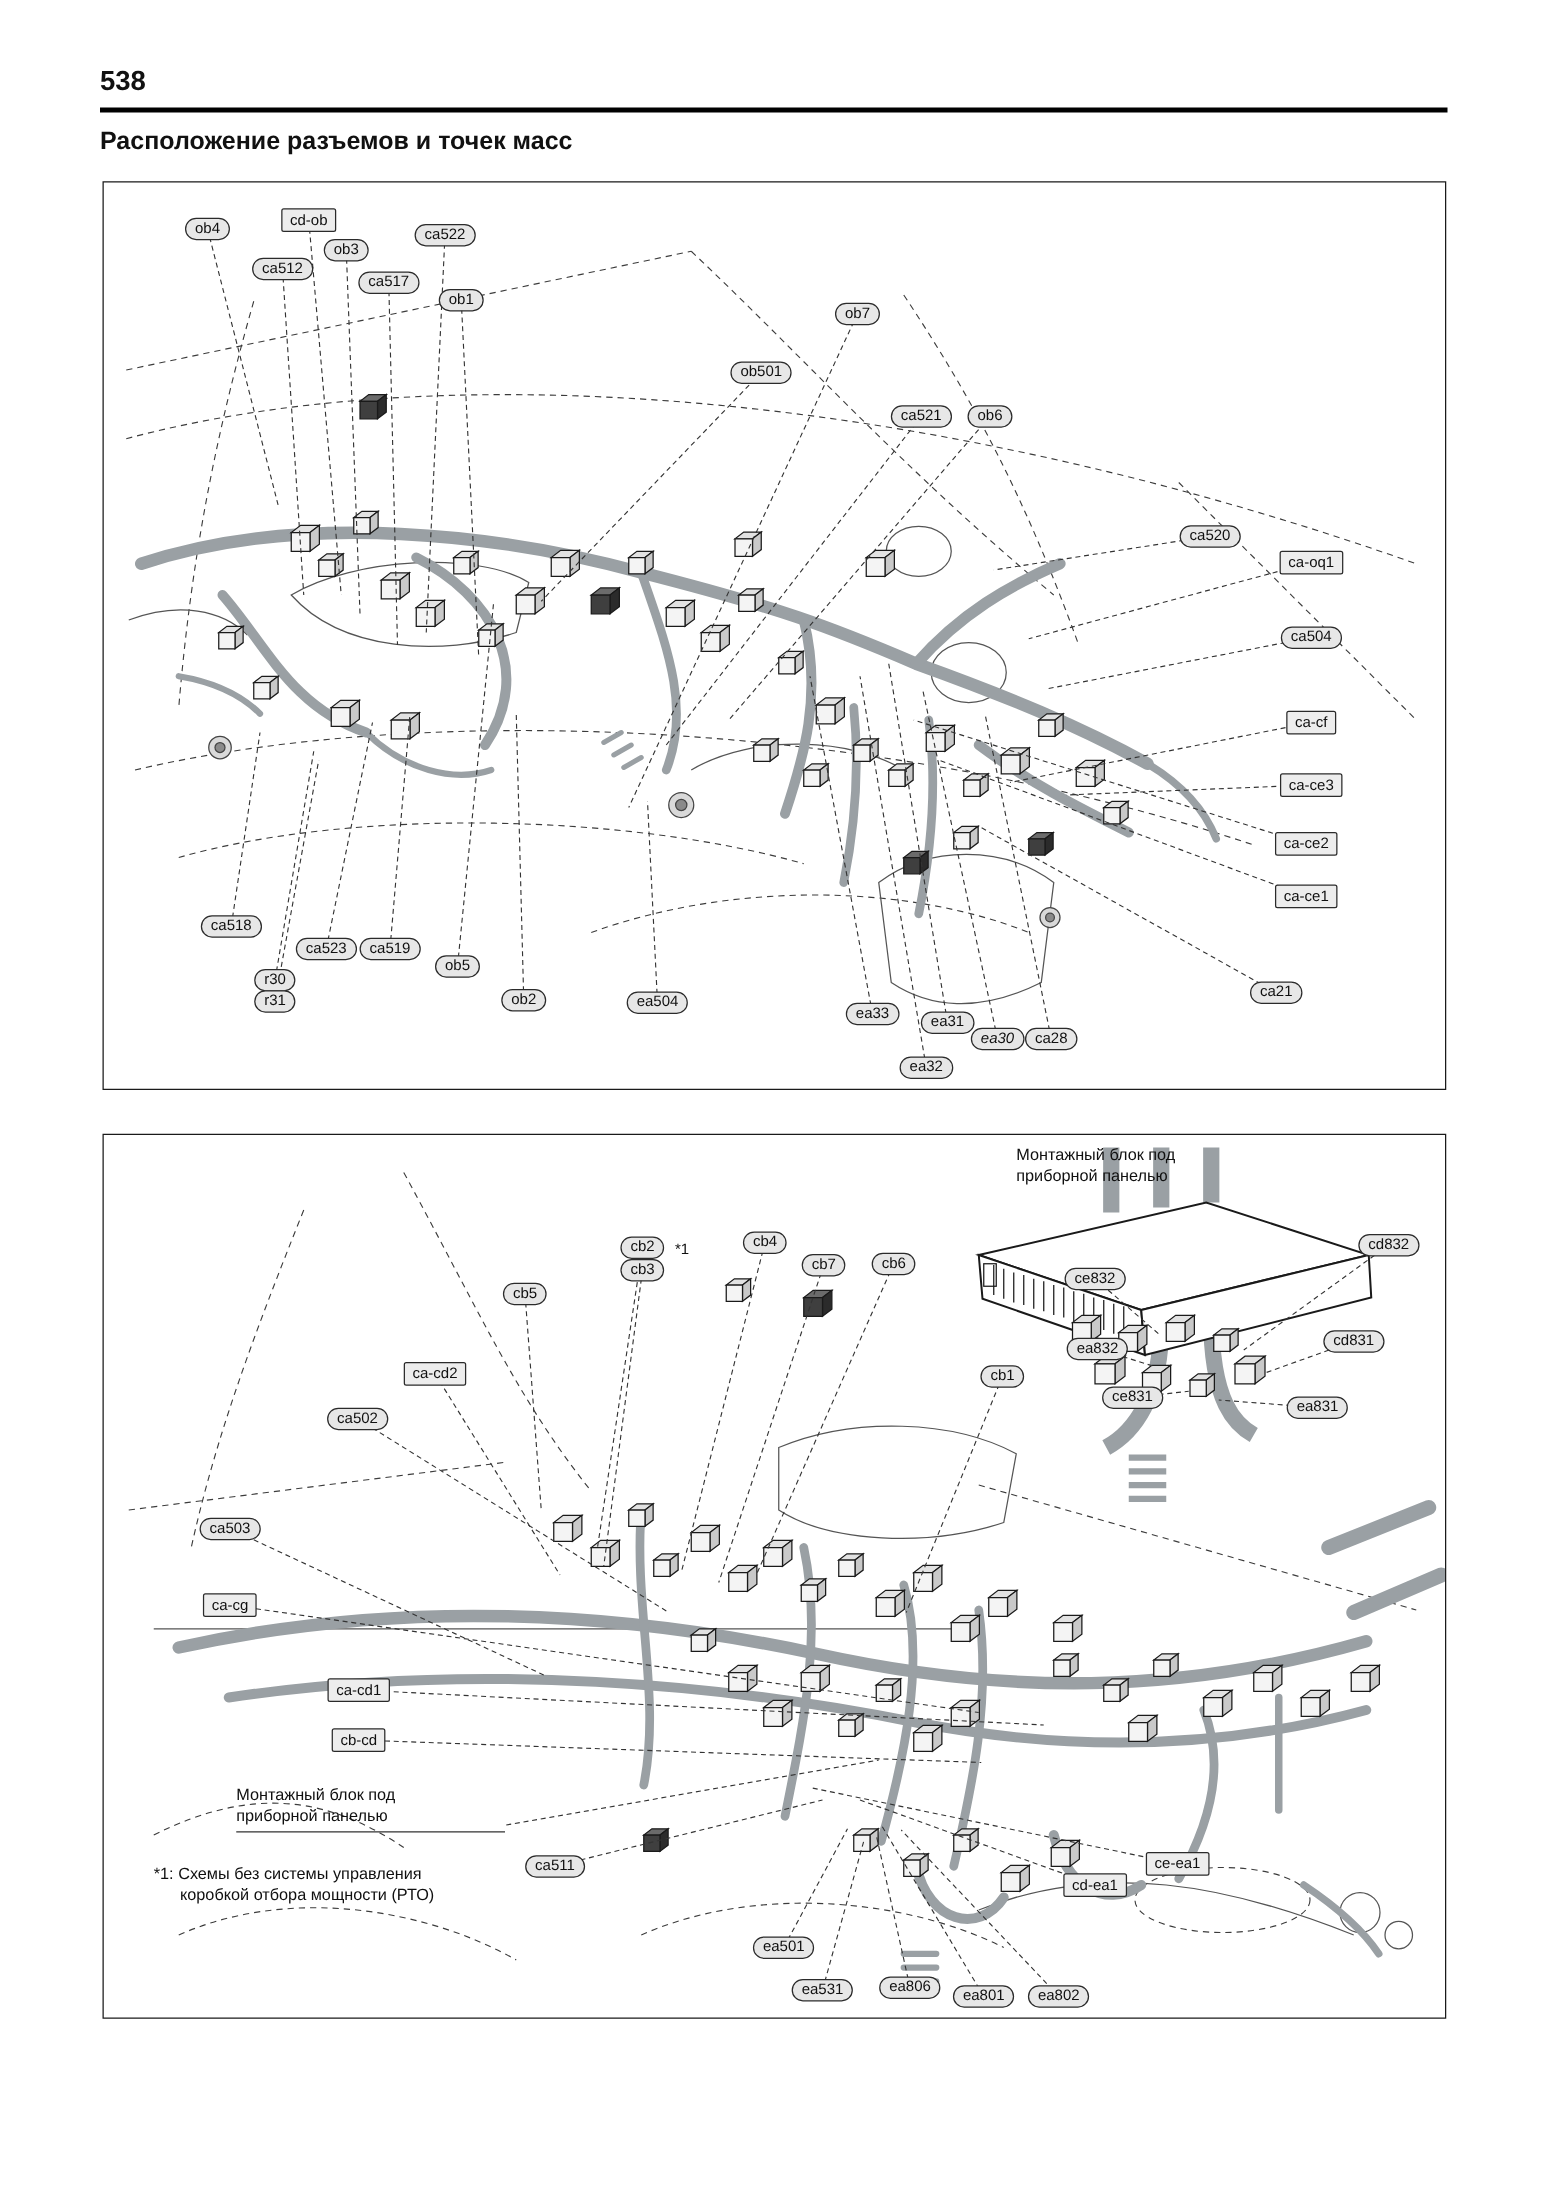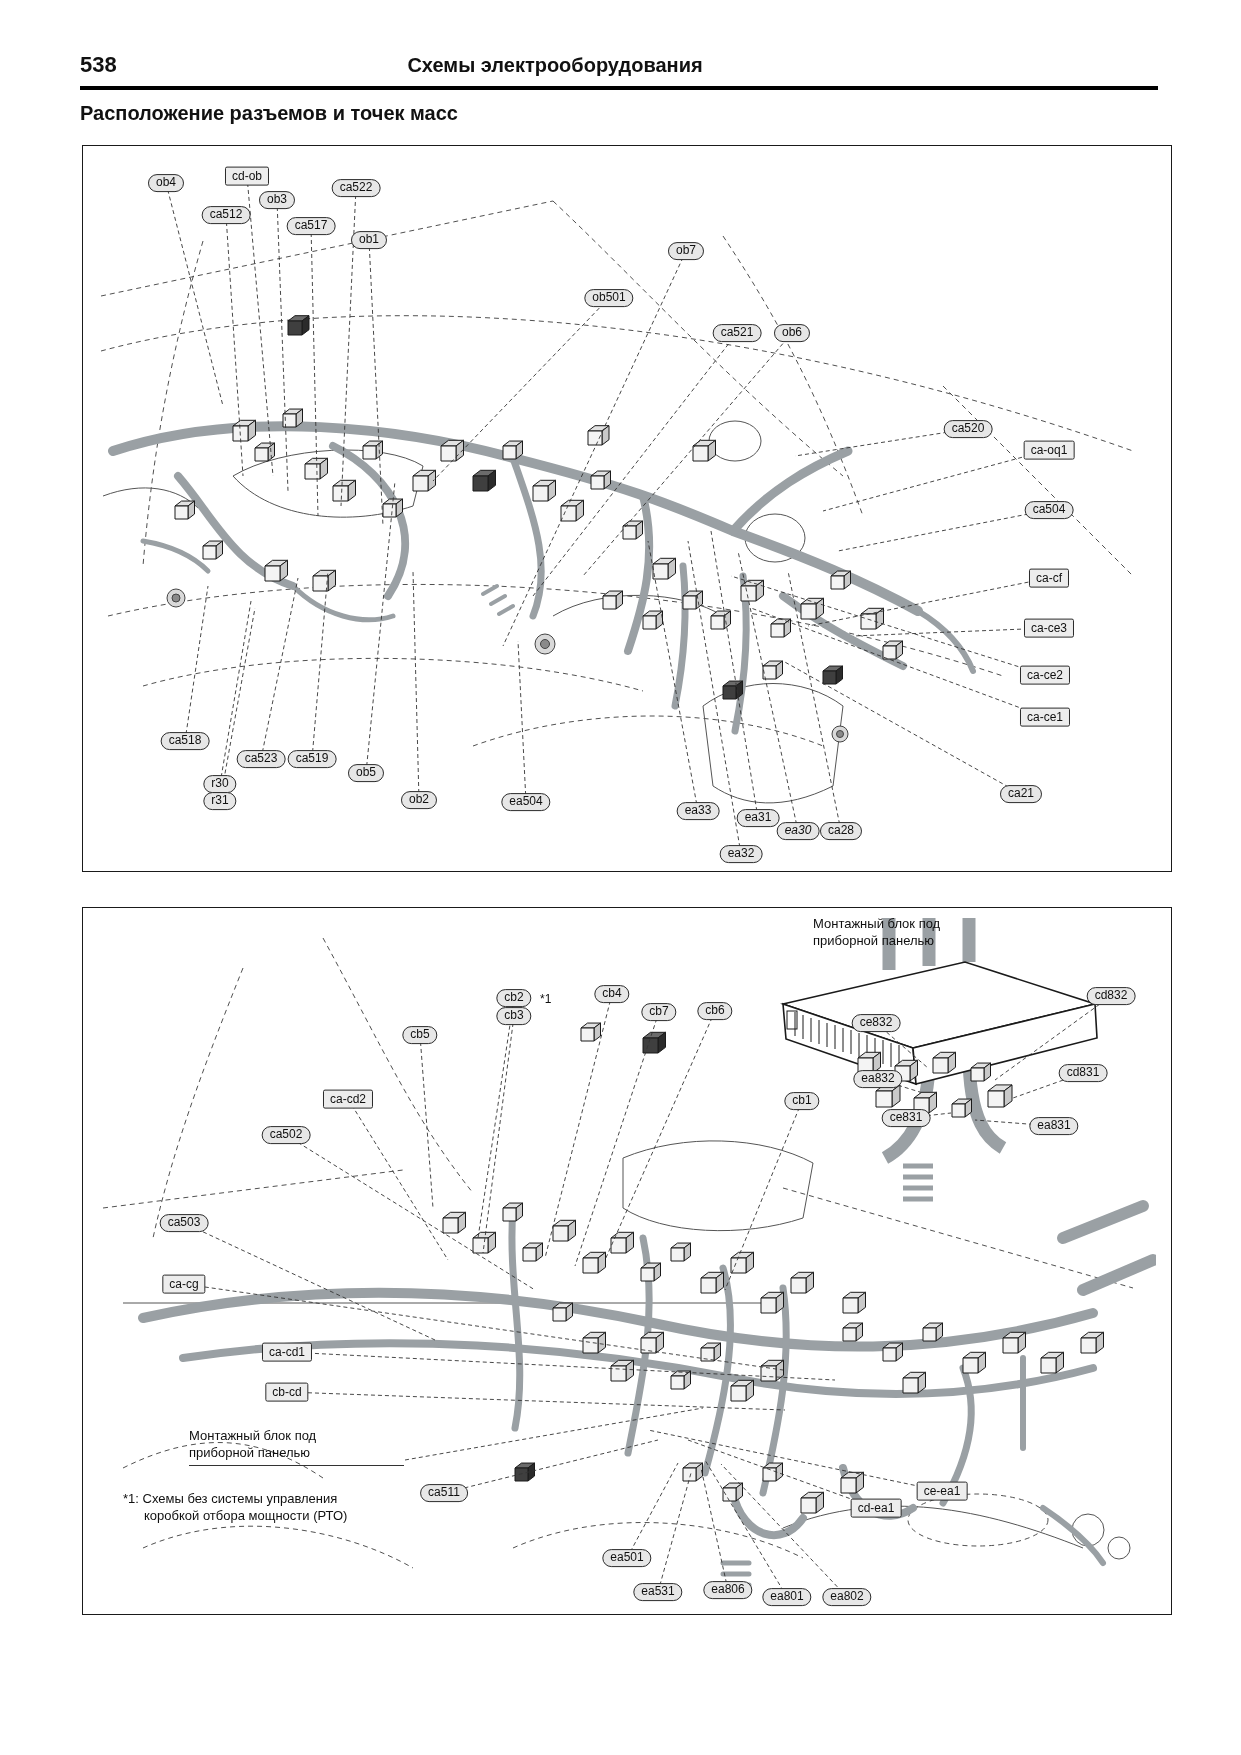--- a/index.html
+++ b/index.html
@@ -3,21 +3,21 @@
 <meta charset="utf-8">
 <style>
   html,body{margin:0;padding:0;background:#888;}
   #page{position:relative;width:1241px;height:1755px;background:#fff;
         font-family:"Liberation Sans", sans-serif;color:#111;overflow:hidden;}
   .pagenum{position:absolute;left:80px;top:52px;font-size:22px;font-weight:bold;}
   .hdr-title{position:absolute;left:80px;top:54px;width:950px;text-align:center;
              font-size:20px;font-weight:bold;}
   .hdr-rule{position:absolute;left:80px;top:86px;width:1078px;height:4px;background:#000;}
   .section-title{position:absolute;left:80px;top:102px;font-size:20px;font-weight:bold;}
-  .fig{position:absolute;left:82px;width:1073px;border:1.6px solid #1a1a1a;background:#fff;padding-left:15px;}
+  .fig{position:absolute;left:82px;width:1073px;border:1.6px solid #1a1a1a;background:#fff;}
   #fig1{top:145px;height:725px;}
   #fig2{top:907px;height:706px;}
   .fig svg{position:absolute;left:0;top:0;}
   .labels{position:absolute;left:0;top:0;width:100%;height:100%;}
   .callout{position:absolute;transform:translate(-50%,-50%);font-size:12px;line-height:1.15;
            padding:1px 7px;background:#e7e7e7;border:1.4px solid #2b2b2b;border-radius:10px;
            white-space:nowrap;color:#101010;}
   .callout.rect{border-radius:2px;background:#ededed;padding:1.5px 6px;}
   .callout-note{position:absolute;transform:translate(0,-50%);font-size:12px;color:#101010;}
   .caption{position:absolute;left:82px;width:950px;text-align:center;
@@ -28,21 +28,20 @@
   .note-block.underlined{border-bottom:1.2px solid #333;padding-bottom:3px;width:215px;}
   .footnote{position:absolute;font-size:13px;line-height:1.3;color:#101010;}
   .footnote .fn2{display:block;padding-left:21px;text-align:right;}
 </style>
 </head>
 <body>
 
 <div id="page">
 
   <div class="pagenum">538</div>
-  <div class="hdr-title">Схемы электрооборудования</div>
   <div class="hdr-rule"></div>
   <div class="section-title">Расположение разъемов и точек масс</div>
 
   <div class="fig" id="fig1">
     <svg id="svg1" width="1073" height="725" viewBox="0 0 1073 725">
       <g stroke="#3c3c3c" stroke-width="0.9" fill="none" stroke-dasharray="5 4">
         <path d="M18 150 L470 55"></path>
         <path d="M18 205 C260 140 640 160 1050 305"></path>
         <path d="M470 55 C560 140 640 230 760 330"></path>
         <path d="M25 470 C260 415 620 430 920 530"></path>

